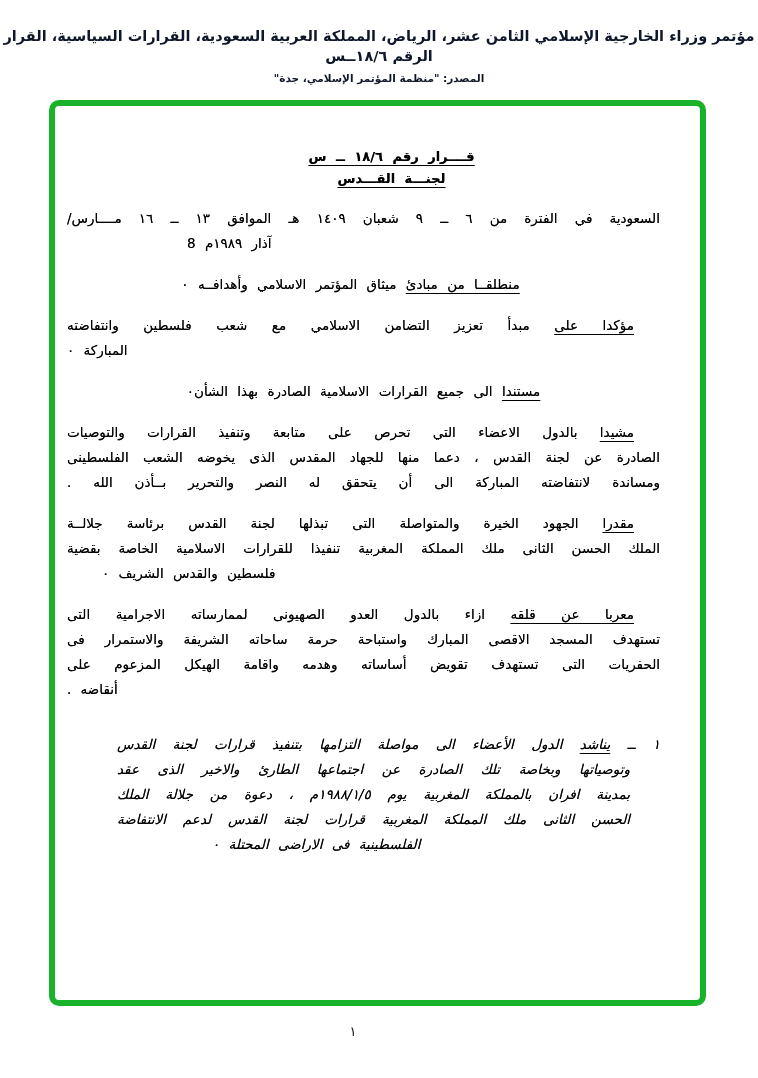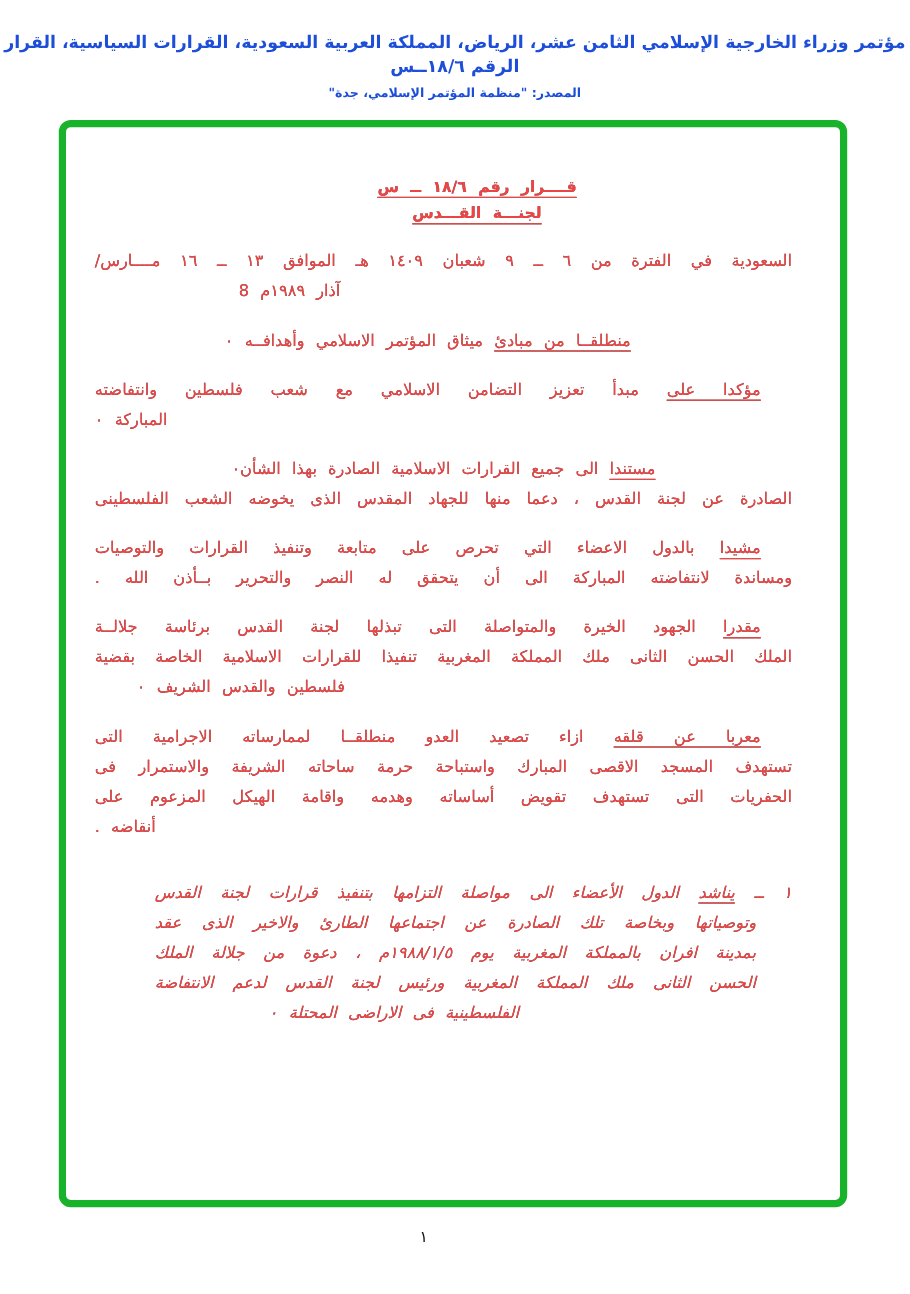--- a/index.html
+++ b/index.html
@@ -1,20 +1,20 @@
 <!DOCTYPE html>
 <html lang="ar"><head>
 <meta charset="utf-8">
 <style>
   html,body { margin:0; padding:0; }
   body {
     width:758px; height:1078px; position:relative; background:#ffffff;
     font-family:"DejaVu Sans", sans-serif; overflow:hidden;
   }
-  .header { position:absolute; top:26px; left:0; width:758px; text-align:center; direction:rtl; color:#1d4ed8; }
+  .header { position:absolute; top:26px; left:0; width:758px; text-align:center; direction:rtl; color:#0f172a; }
   .header .h1 { font-size:14.5px; font-weight:bold; line-height:20px; }
   .header .h2 { font-size:10.5px; font-weight:bold; margin-top:6px; }
 
   .greenbox {
     position:absolute; left:49px; top:100px; width:645px; height:894px;
     border:6px solid #18b32b; border-radius:10px; background:#fff;
   }
   .doc {
     position:absolute; top:40px; right:40px; left:12px;
     direction:rtl; color:#1d1d1d; font-size:13.5px; word-spacing:5px;
@@ -39,46 +39,46 @@
 </style>
 </head>
 <body>
 
 <div class="header">
   <div class="h1">مؤتمر وزراء الخارجية الإسلامي الثامن عشر، الرياض، المملكة العربية السعودية، القرارات السياسية، القرار الرقم ١٨/٦ــس</div>
   <div class="h2">المصدر:  "منظمة المؤتمر الإسلامي، جدة"</div>
 </div>
 
 <div class="greenbox" style="border-color: rgb(24, 179, 43);">
-  <div class="doc" style="color: #ef4444; margin-left: 12px;">
+  <div class="doc" style="color: #000000;">
     <div class="title">
       <div class="tline">قــــرار رقم ١٨/٦ ــ س</div>
       <div class="tline">لجنـــة القـــدس</div>
     </div>
     <div>
         <div class="ln j"><span>السعودية في الفترة من ٦ ــ ٩ شعبان ١٤٠٩ هـ الموافق ١٣ ــ ١٦ مــــارس/</span></div>
         <div class="ln left" style="padding-left: 120px;"><span>آذار ١٩٨٩م 8</span></div>
         <div class="ln r ind g"><span class="u">منطلقــا من مبادئ</span><span> ميثاق المؤتمر الاسلامي وأهدافــه ٠</span></div>
         <div class="ln j ind g"><span class="u">مؤكدا على</span><span> مبدأ تعزيز التضامن الاسلامي مع شعب فلسطين وانتفاضته</span></div>
         <div class="ln left"><span>المباركة ٠</span></div>
         <div class="ln r g"><span class="u">مستندا</span><span> الى جميع القرارات الاسلامية الصادرة بهذا الشأن٠</span></div>
+        <div class="ln j ind g"><span class="u">مشيدا</span><span> بالدول الاعضاء التي تحرص على متابعة وتنفيذ القرارات والتوصيات</span></div>
         <div class="ln j"><span>الصادرة عن لجنة القدس ، دعما منها للجهاد المقدس الذى يخوضه الشعب الفلسطينى</span></div>
-        <div class="ln j ind g"><span class="u">مشيدا</span><span> بالدول الاعضاء التي تحرص على متابعة وتنفيذ القرارات والتوصيات</span></div>
         <div class="ln j"><span>ومساندة لانتفاضته المباركة الى أن يتحقق له النصر والتحرير بــأذن الله .</span></div>
         <div class="ln j ind g"><span class="u">مقدرا</span><span> الجهود الخيرة والمتواصلة التى تبذلها لجنة القدس برئاسة جلالــة</span></div>
         <div class="ln j"><span>الملك الحسن الثانى ملك المملكة المغربية تنفيذا للقرارات الاسلامية الخاصة بقضية</span></div>
         <div class="ln left" style="padding-left: 35px;"><span>فلسطين والقدس الشريف ٠</span></div>
-        <div class="ln j ind g"><span class="u">معربا عن قلقه</span><span> ازاء تصعيد العدو منطلقــا لممارساته الاجرامية التى</span></div>
+        <div class="ln j ind g"><span class="u">معربا عن قلقه</span><span> ازاء بالدول العدو الصهيونى لممارساته الاجرامية التى</span></div>
         <div class="ln j"><span>تستهدف المسجد الاقصى المبارك واستباحة حرمة ساحاته الشريفة والاستمرار فى</span></div>
         <div class="ln j"><span>الحفريات التى تستهدف تقويض أساساته وهدمه واقامة الهيكل المزعوم على</span></div>
         <div class="ln left"><span>أنقاضه .</span></div>
       </div>
     <div class="numblock">
         <div class="ln j hang"><span>١ ــ </span><span class="u">يناشد</span><span> الدول الأعضاء الى مواصلة التزامها بتنفيذ قرارات لجنة القدس</span></div>
         <div class="ln j"><span>وتوصياتها وبخاصة تلك الصادرة عن اجتماعها الطارئ والاخير الذى عقد</span></div>
         <div class="ln j"><span>بمدينة افران بالمملكة المغربية يوم ١٩٨٨/١/٥م ، دعوة من جلالة الملك</span></div>
-        <div class="ln j"><span>الحسن الثانى ملك المملكة المغربية ورئيس لجنة القدس لدعم الانتفاضة</span></div>
+        <div class="ln j"><span>الحسن الثانى ملك المملكة المغربية قرارات لجنة القدس لدعم الانتفاضة</span></div>
         <div class="ln left" style="padding-left: 95px;"><span>الفلسطينية فى الاراضى المحتلة ٠</span></div>
       </div>
   </div>
 </div>
 
 <div class="pagenum">١</div>
 
 </body></html>

